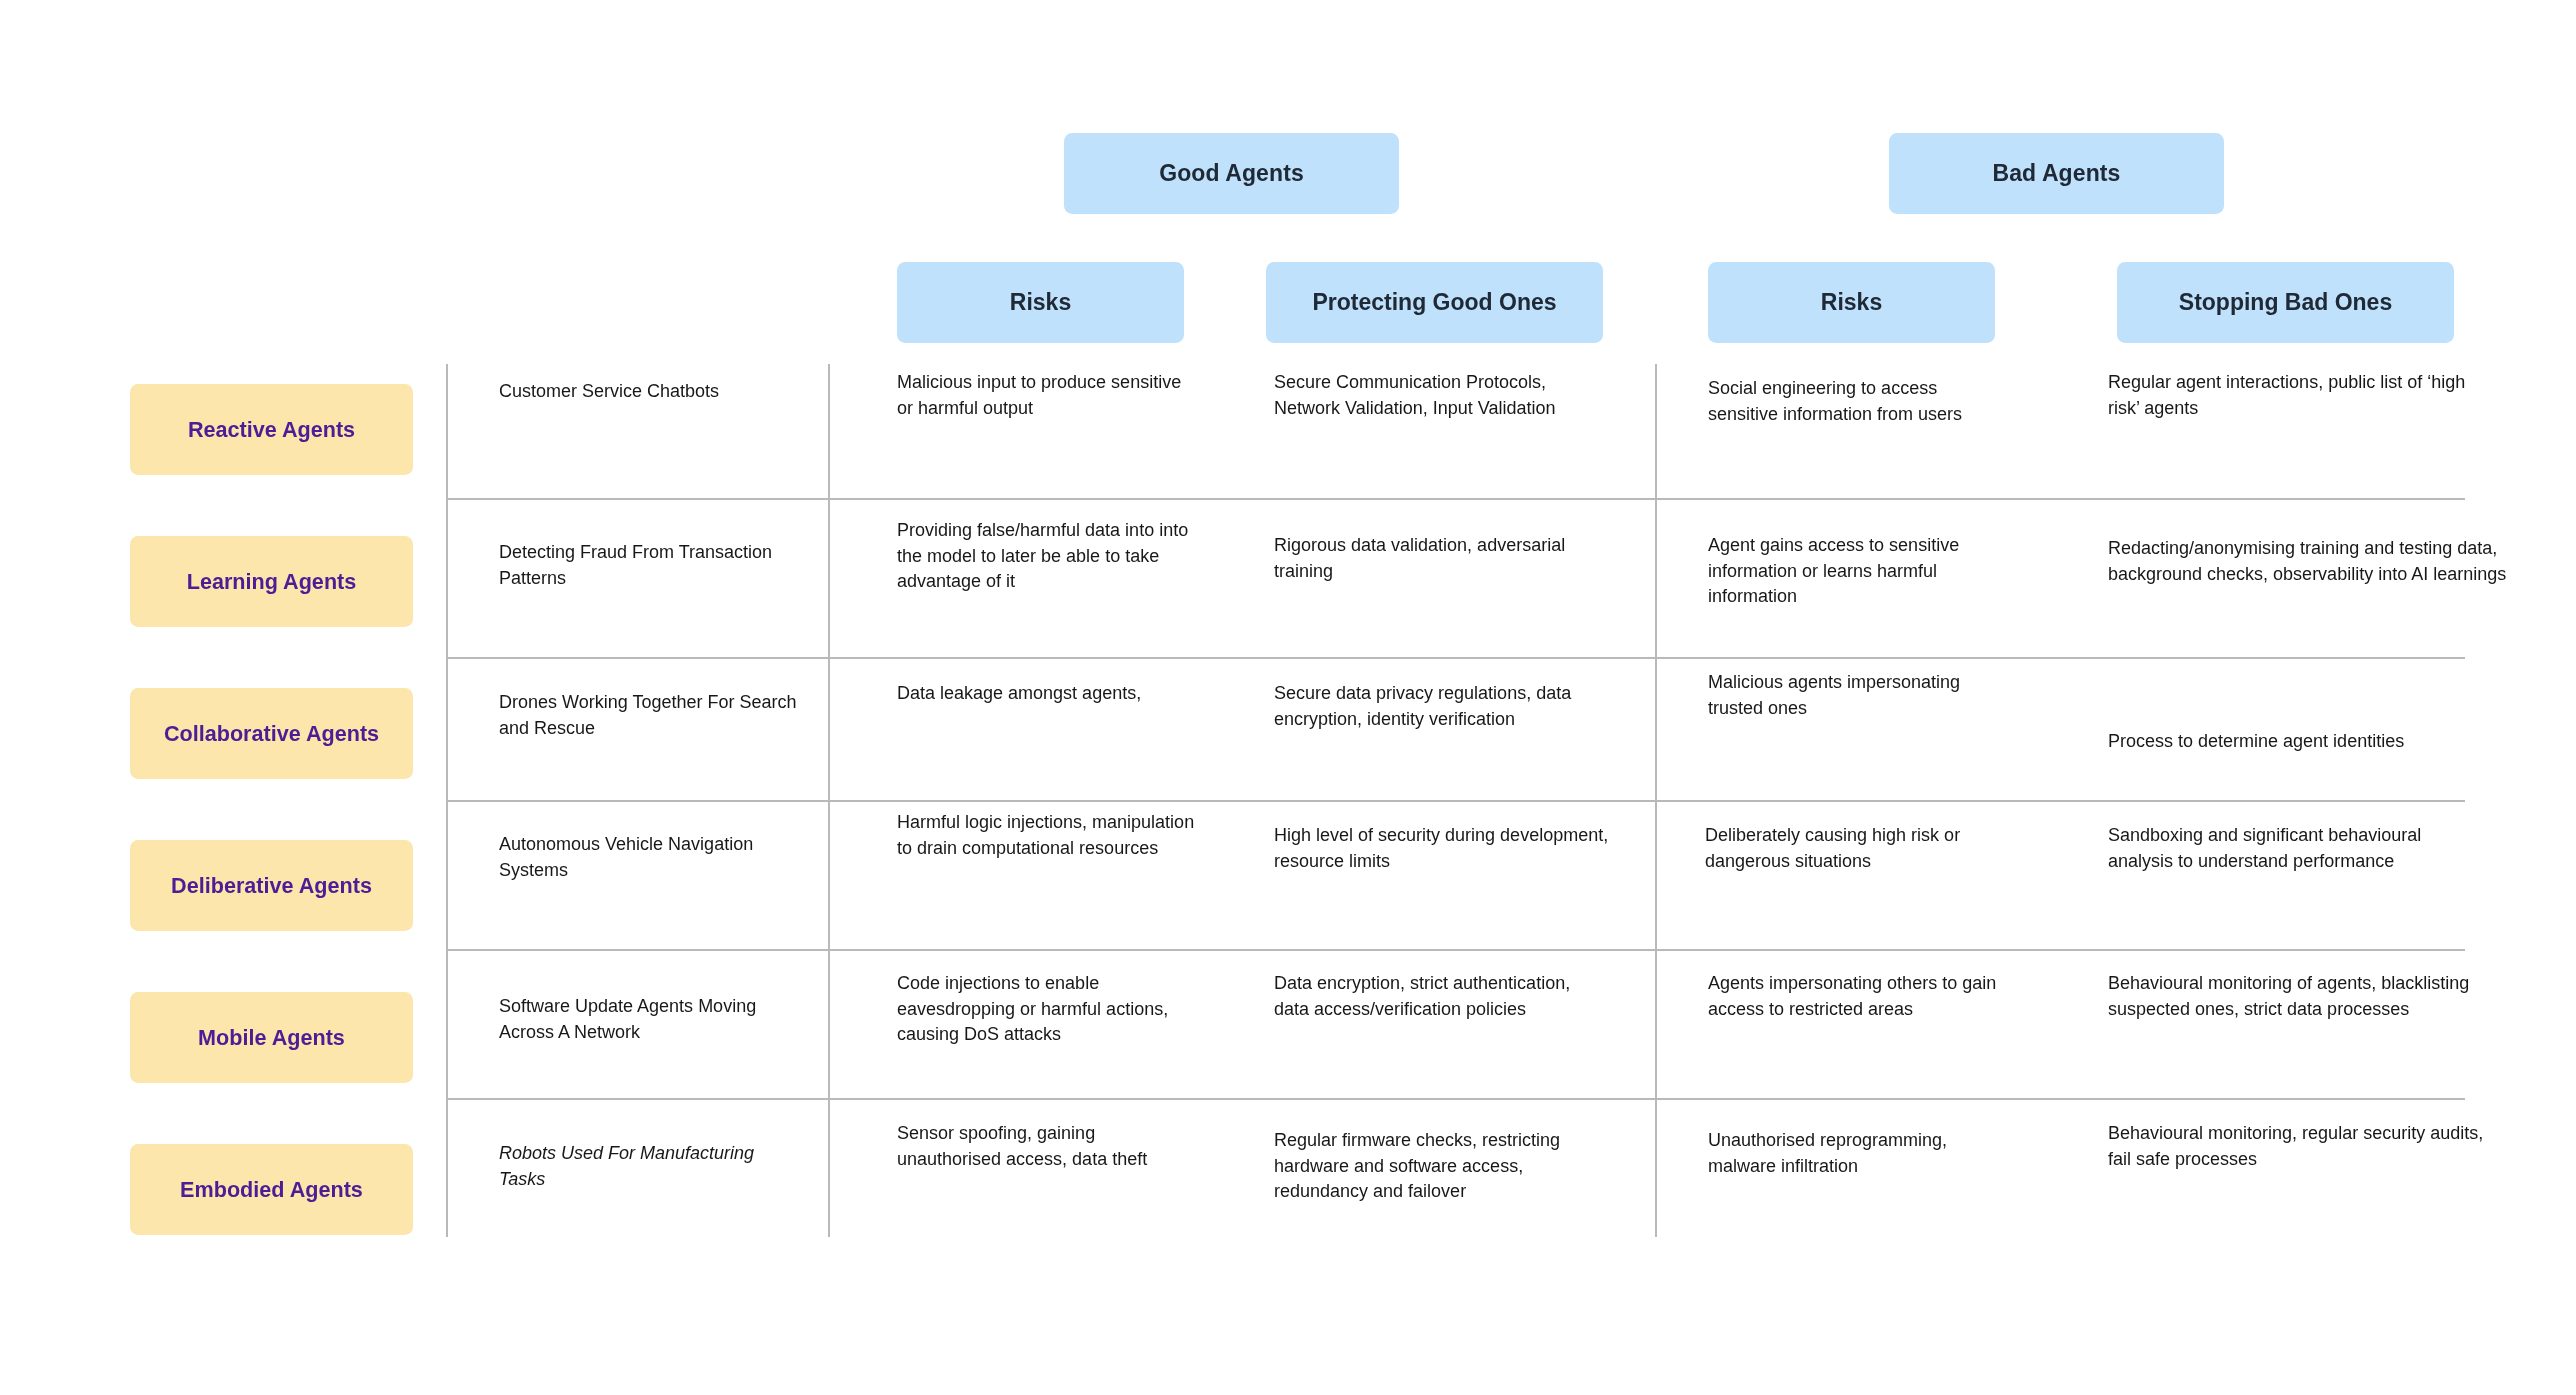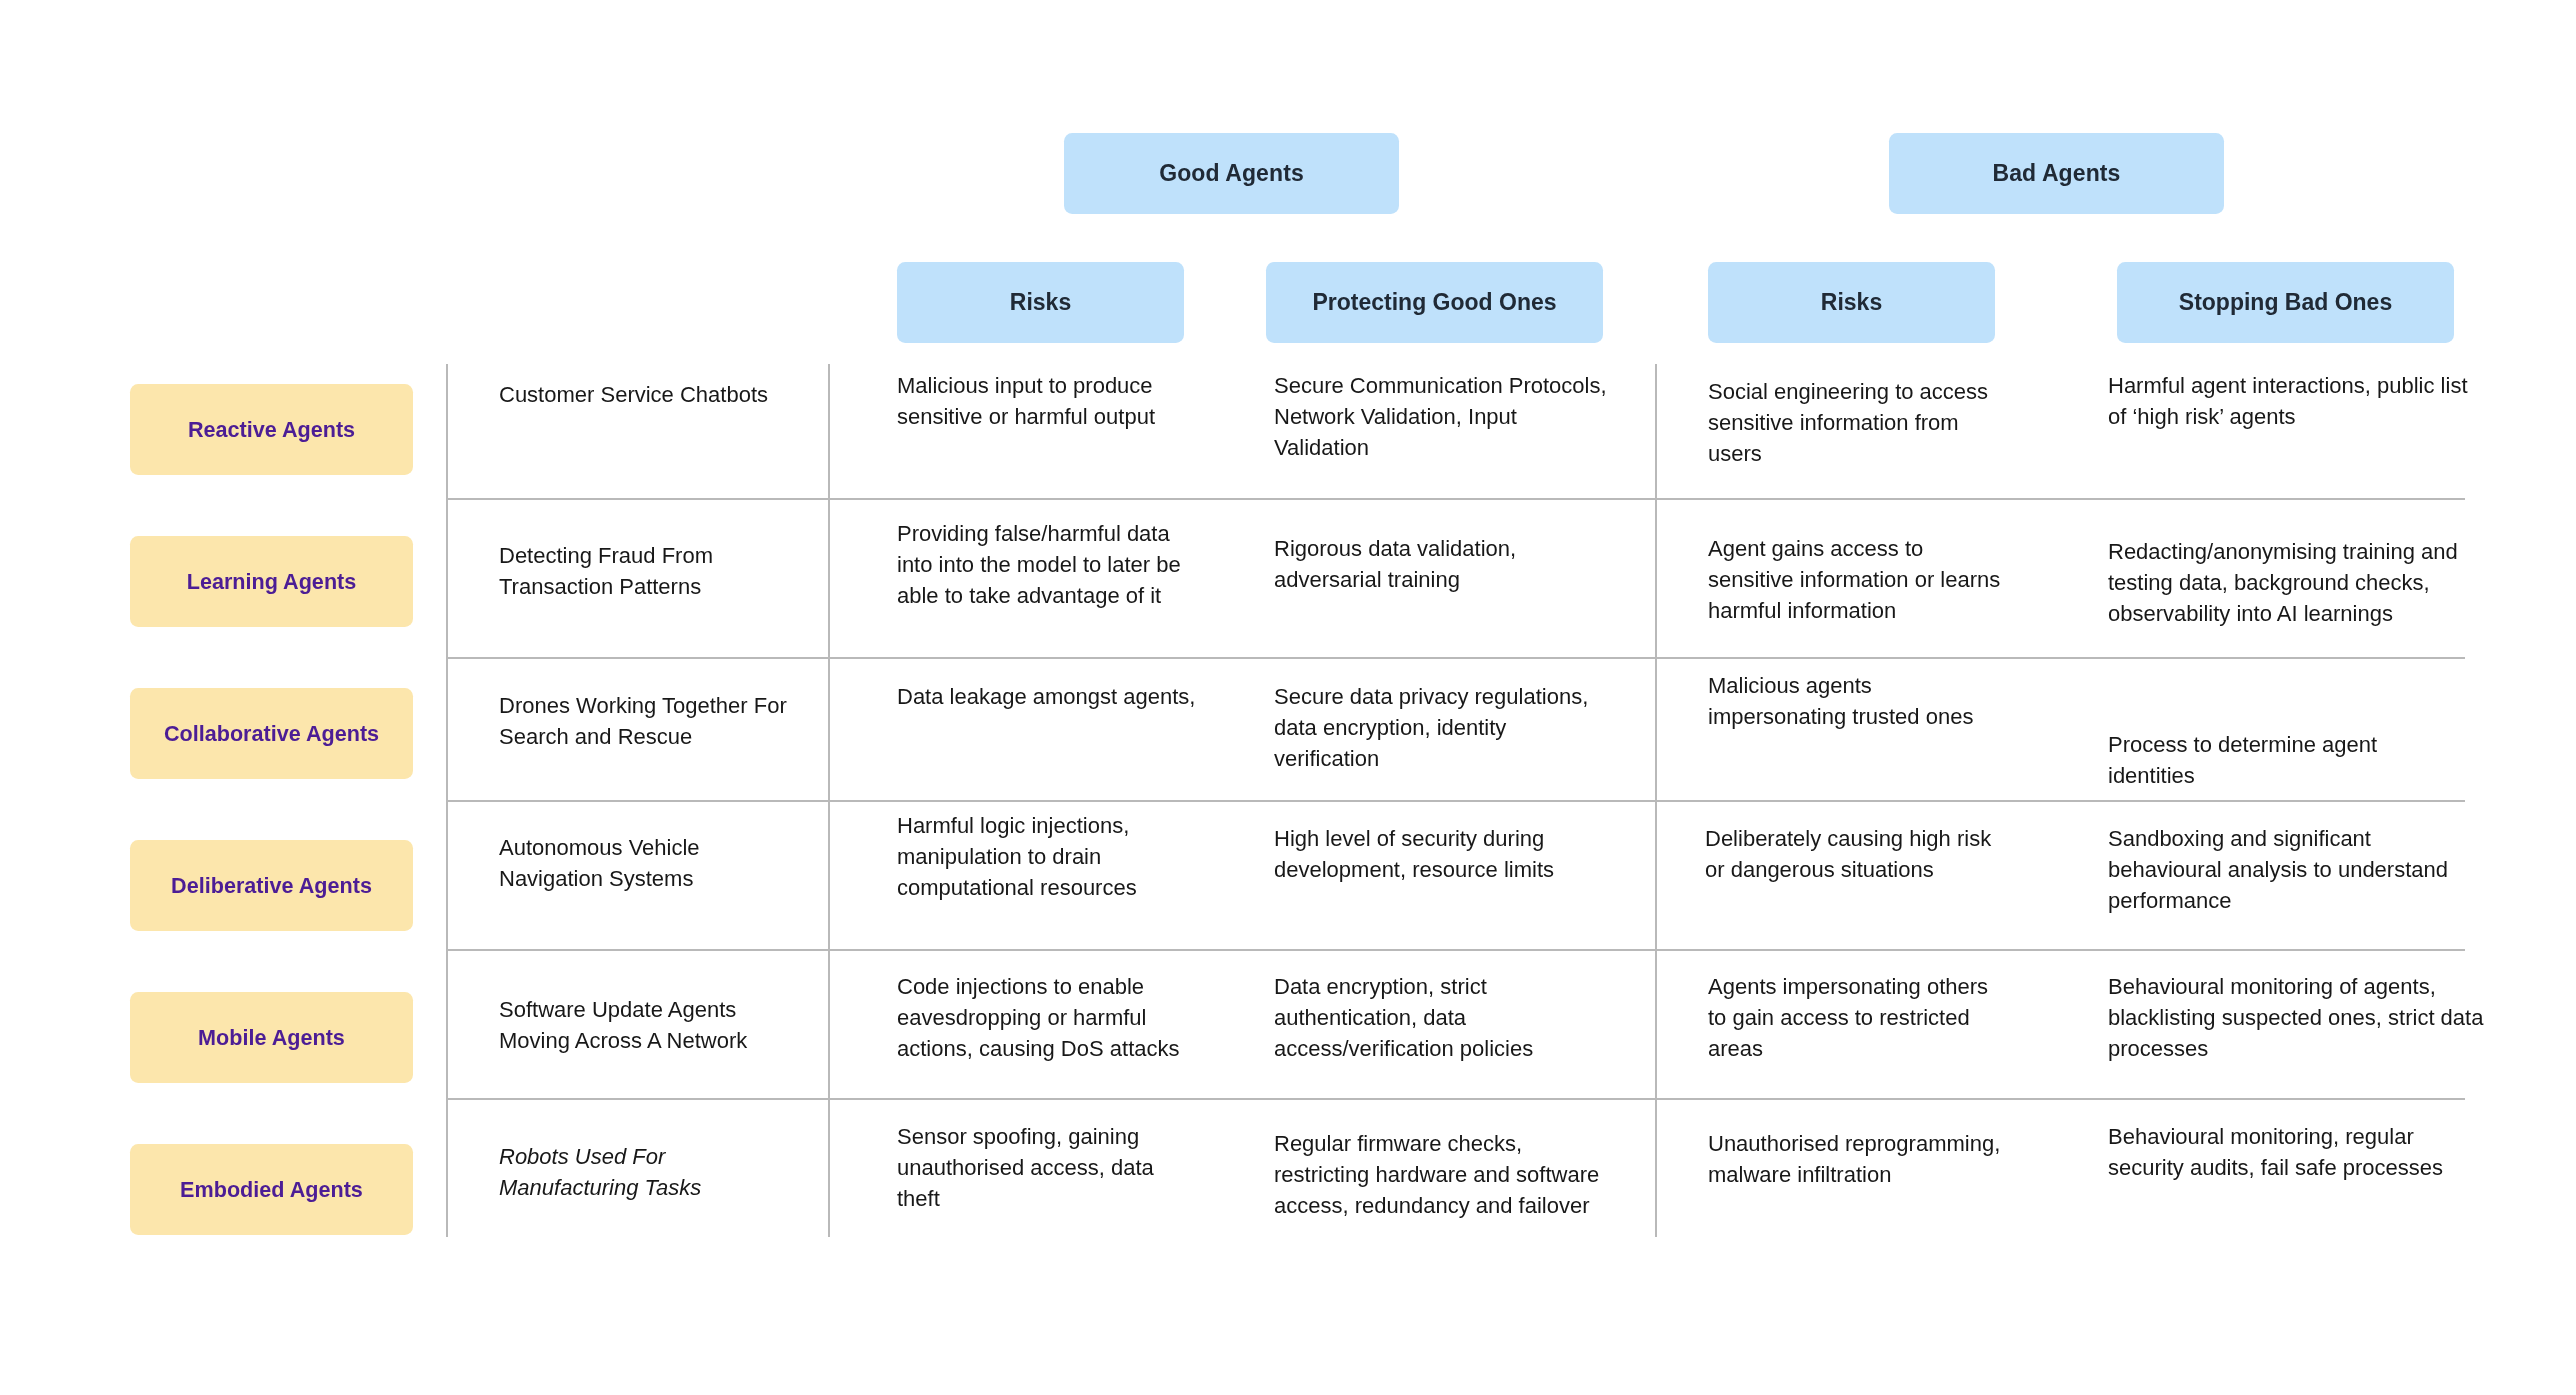--- a/index.html
+++ b/index.html
@@ -83,21 +83,21 @@
     font-weight: bold;
     color: #4c1d95;
     text-align: center;
     box-sizing: border-box;
     padding: 0 4.1px;
   }
 
   
   .cell {
     position: absolute;
-    font-size: 22px;
+    font-size: 18px;
     line-height: 1.42;
     color: #181818;
     box-sizing: border-box;
   }
 
   
   .vline {
     position: absolute;
     width: 2.1px;
     background: #b9b9b9;
@@ -162,21 +162,21 @@
 <div class="hline" style="left:446px;  top:498px;  width:2019px;"></div>
 <div class="hline" style="left:446px;  top:657px; width:2019px;"></div>
 <div class="hline" style="left:446px;  top:800px; width:2019px;"></div>
 <div class="hline" style="left:446px;  top:949px; width:2019px;"></div>
 <div class="hline" style="left:446px;  top:1098px; width:2019px;"></div>
 
 <div class="cell" style="left:499px;  top:379px;  width:299px;">Customer Service Chatbots</div>
 <div class="cell" style="left:897px; top:370px;  width:299px;">Malicious input to produce sensitive or harmful output</div>
 <div class="cell" style="left:1274px; top:370px;  width:335px;">Secure Communication Protocols, Network Validation, Input Validation</div>
 <div class="cell" style="left:1708px; top:376px;  width:299px;">Social engineering to access sensitive information from users</div>
-<div class="cell" style="left:2108px; top:370px;  width:361px;">Harmful agent interactions, public list of ‘high risk’ agents</div>
+<div class="cell" style="left:2108px; top:370px;  width:361px;">Regular agent interactions, public list of ‘high risk’ agents</div>
 
 <div class="cell" style="left:499px;  top:540px; width:299px;">Detecting Fraud From Transaction Patterns</div>
 <div class="cell" style="left:897px; top:518px; width:299px;">Providing false/harmful data into into the model to later be able to take advantage of it</div>
 <div class="cell" style="left:1274px; top:533px; width:335px;">Rigorous data validation, adversarial training</div>
 <div class="cell" style="left:1708px; top:533px; width:299px;">Agent gains access to sensitive information or learns harmful information</div>
 <div class="cell" style="left:2108px; top:536px; width:417px;">Redacting/anonymising training and testing data, background checks, observability into AI learnings</div>
 
 <div class="cell" style="left:499px;  top:690px; width:299px;">Drones Working Together For Search and Rescue</div>
 <div class="cell" style="left:897px; top:681px; width:299px;">Data leakage amongst agents,</div>
 <div class="cell" style="left:1274px; top:681px; width:335px;">Secure data privacy regulations, data encryption, identity verification</div>

